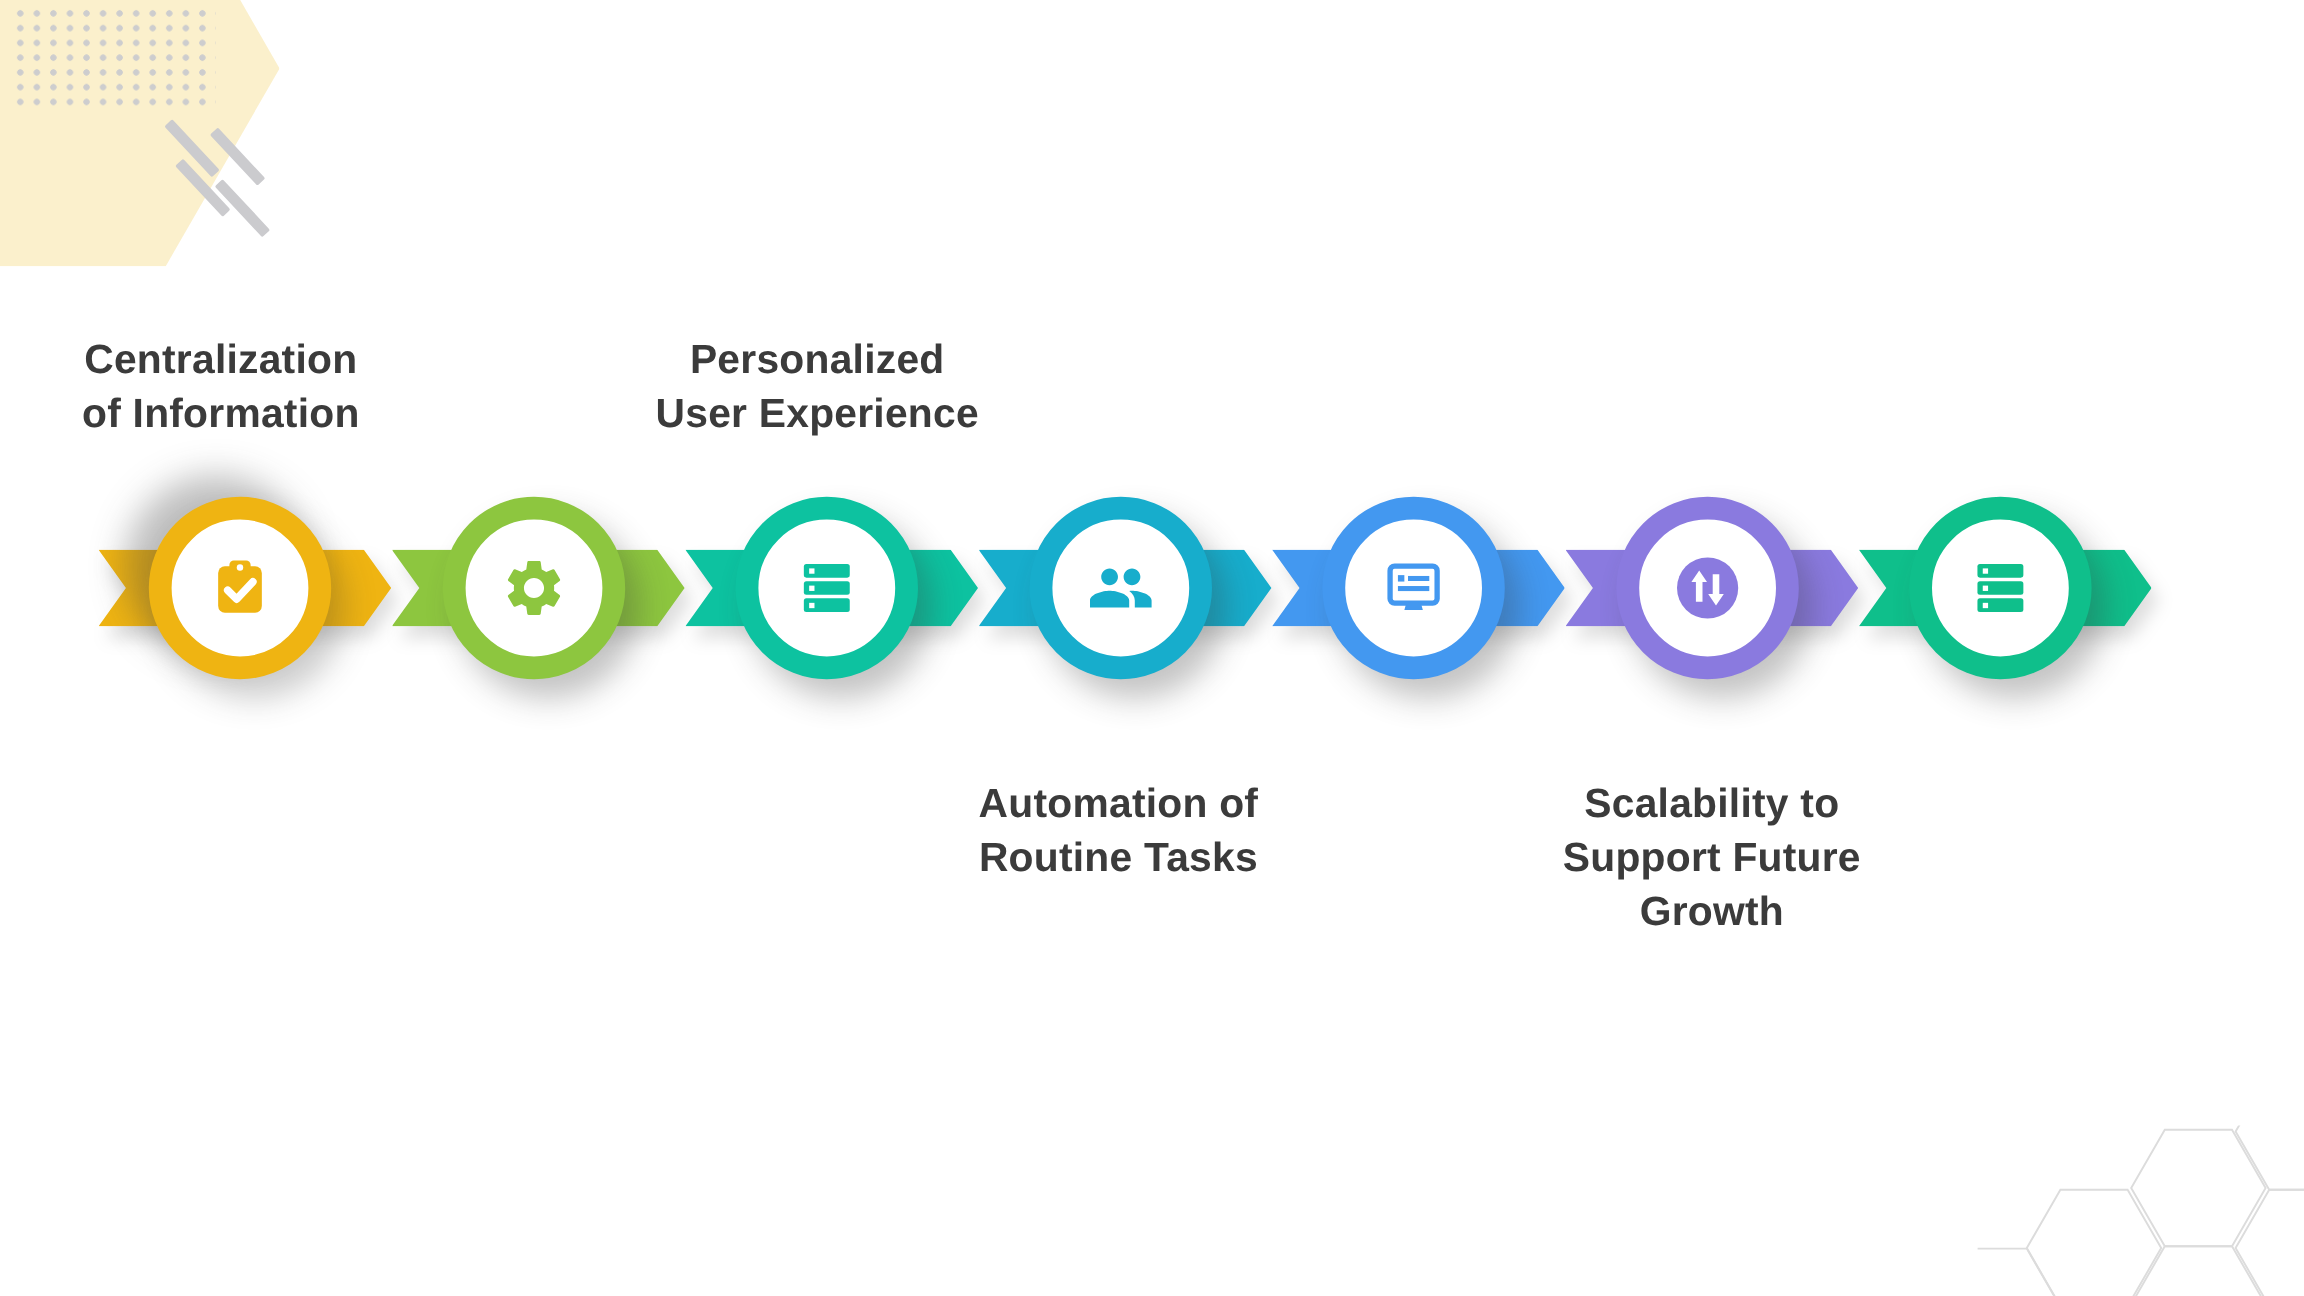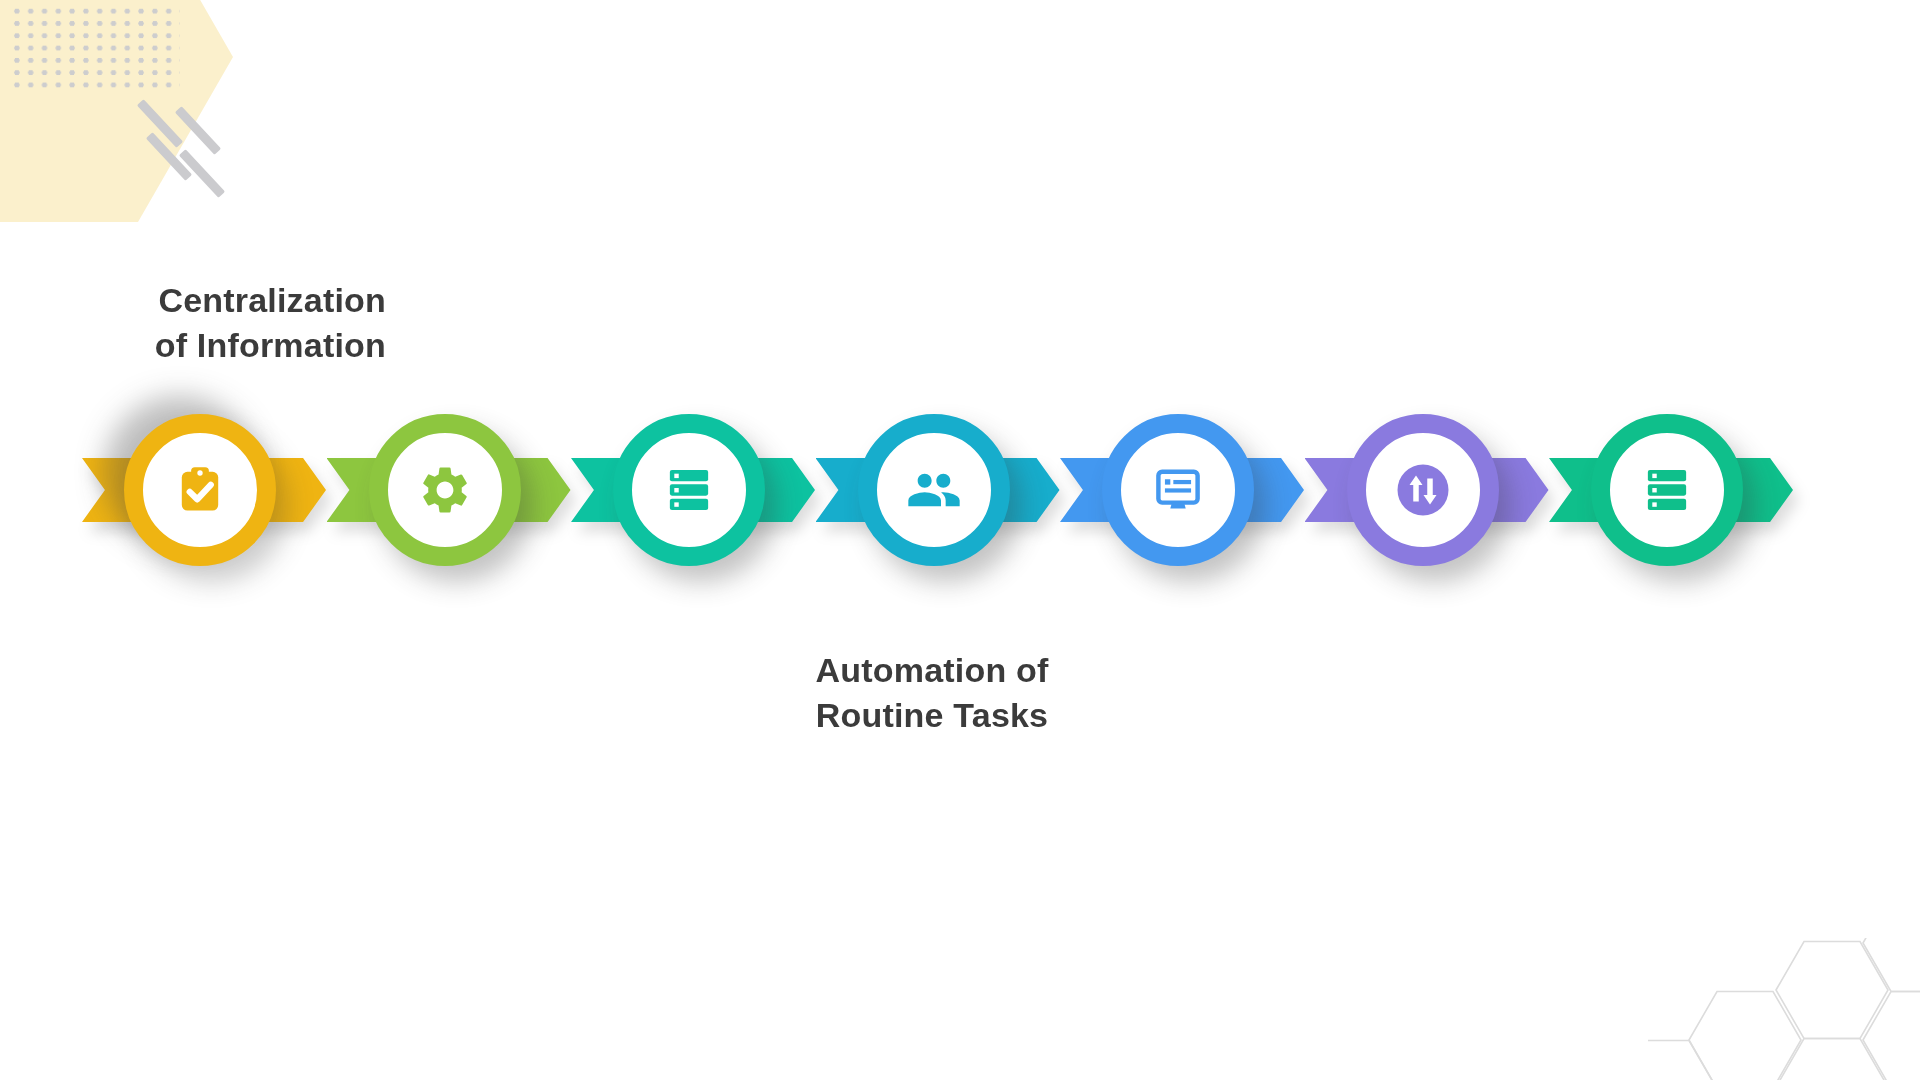--- a/index.html
+++ b/index.html
@@ -86,21 +86,21 @@
       <div class="circle shadow-tl" style="left: 124px; border-color: rgb(239, 180, 18);">
         <span class="icon" style="color: rgb(239, 180, 18);">
           <svg viewBox="0 0 24 24">
             <rect x="8.2" y="2.2" width="7.6" height="4.6" rx="1.6" fill="currentColor"></rect>
             <rect x="4.2" y="4.2" width="15.6" height="16.6" rx="2.4" fill="currentColor"></rect>
             <circle cx="12" cy="4.7" r="1.15" fill="#fff"></circle>
             <path d="M7.6 12.8l3.2 3.2 5.8-6.2" fill="none" stroke="#fff" stroke-width="2.7" stroke-linecap="round" stroke-linejoin="round"></path>
           </svg>
         </span>
       </div>
-      <div class="step-label above" style="left: 46px; text-align: right;">Centralization
+      <div class="step-label above" style="left: 14px;">Centralization
 of Information</div>
       <div class="seg-wrap" style="left: 326.5px;">
         <div class="seg" style="background: rgb(141, 198, 63);"></div>
       </div>
       <div class="circle" style="left: 368.5px; border-color: rgb(141, 198, 63);">
         <span class="icon" style="color: rgb(141, 198, 63);">
           <svg viewBox="0 0 24 24">
             <path fill="currentColor" d="M19.14 12.94c.04-.3.06-.61.06-.94 0-.32-.02-.64-.07-.94l2.03-1.58c.18-.14.23-.41.12-.61l-1.92-3.32c-.12-.22-.37-.29-.59-.22l-2.39.96c-.5-.38-1.03-.7-1.62-.94l-.36-2.54c-.04-.24-.24-.41-.48-.41h-3.84c-.24 0-.43.17-.47.41l-.36 2.54c-.59.24-1.13.57-1.62.94l-2.39-.96c-.22-.08-.47 0-.59.22L2.74 8.87c-.12.21-.08.47.12.61l2.03 1.58c-.05.3-.09.63-.09.94s.02.64.07.94l-2.03 1.58c-.18.14-.23.41-.12.61l1.92 3.32c.12.22.37.29.59.22l2.39-.96c.5.38 1.03.7 1.62.94l.36 2.54c.05.24.24.41.48.41h3.84c.24 0 .44-.17.47-.41l.36-2.54c.59-.24 1.13-.56 1.62-.94l2.39.96c.22.08.47 0 .59-.22l1.92-3.32c.12-.22.07-.47-.12-.61l-2.01-1.58zM12 15.6c-1.98 0-3.6-1.62-3.6-3.6s1.62-3.6 3.6-3.6 3.6 1.62 3.6 3.6-1.62 3.6-3.6 3.6z"></path>
           </svg>
         </span>
@@ -117,20 +117,22 @@
               <rect x="3.8" y="15.7" width="16.4" height="4.9" rx="0.9"></rect>
             </g>
             <g fill="#fff">
               <rect x="5.7" y="5" width="1.9" height="1.9"></rect>
               <rect x="5.7" y="11.15" width="1.9" height="1.9"></rect>
               <rect x="5.7" y="17.3" width="1.9" height="1.9"></rect>
             </g>
           </svg>
         </span>
       </div>
+      <div class="step-label above" style="left: 511px;">Personalized
+User Experience</div>
       <div class="seg-wrap" style="left: 815.5px;">
         <div class="seg" style="background: rgb(23, 173, 204);"></div>
       </div>
       <div class="circle" style="left: 857.5px; border-color: rgb(23, 173, 204);">
         <span class="icon" style="color: rgb(23, 173, 204);">
           <svg viewBox="0 0 24 24">
             <path fill="currentColor" d="M16 11c1.66 0 2.99-1.34 2.99-3S17.66 5 16 5c-1.66 0-3 1.34-3 3s1.34 3 3 3zm-8 0c1.66 0 2.99-1.34 2.99-3S9.66 5 8 5C6.34 5 5 6.34 5 8s1.34 3 3 3zm0 2c-2.33 0-7 1.17-7 3.5V19h14v-2.5c0-2.33-4.67-3.5-7-3.5zm8 0c-.29 0-.62.02-.97.05 1.16.84 1.97 1.97 1.97 3.45V19h6v-2.5c0-2.33-4.67-3.5-7-3.5z"></path>
           </svg>
         </span>
       </div>
@@ -157,20 +159,23 @@
         <span class="icon icon-big" style="color: rgb(138, 122, 223);">
           <svg viewBox="0 0 24 24">
             <circle cx="12" cy="12" r="10.2" fill="currentColor"></circle>
             <g fill="#fff">
               <path d="M9.2 6.2 L11.8 10 L10.3 10 L10.3 16.6 L8.1 16.6 L8.1 10 L6.6 10 Z"></path>
               <path d="M14.8 17.8 L12.2 14 L13.7 14 L13.7 7.4 L15.9 7.4 L15.9 14 L17.4 14 Z"></path>
             </g>
           </svg>
         </span>
       </div>
+      <div class="step-label below" style="left: 1256.5px;">Scalability to
+Support Future
+Growth</div>
       <div class="seg-wrap" style="left: 1549px;">
         <div class="seg" style="background: rgb(15, 191, 139);"></div>
       </div>
       <div class="circle" style="left: 1591px; border-color: rgb(15, 191, 139);">
         <span class="icon" style="color: rgb(15, 191, 139);">
           <svg viewBox="0 0 24 24">
             <g fill="currentColor">
               <rect x="3.8" y="3.4" width="16.4" height="4.9" rx="0.9"></rect>
               <rect x="3.8" y="9.55" width="16.4" height="4.9" rx="0.9"></rect>
               <rect x="3.8" y="15.7" width="16.4" height="4.9" rx="0.9"></rect>

